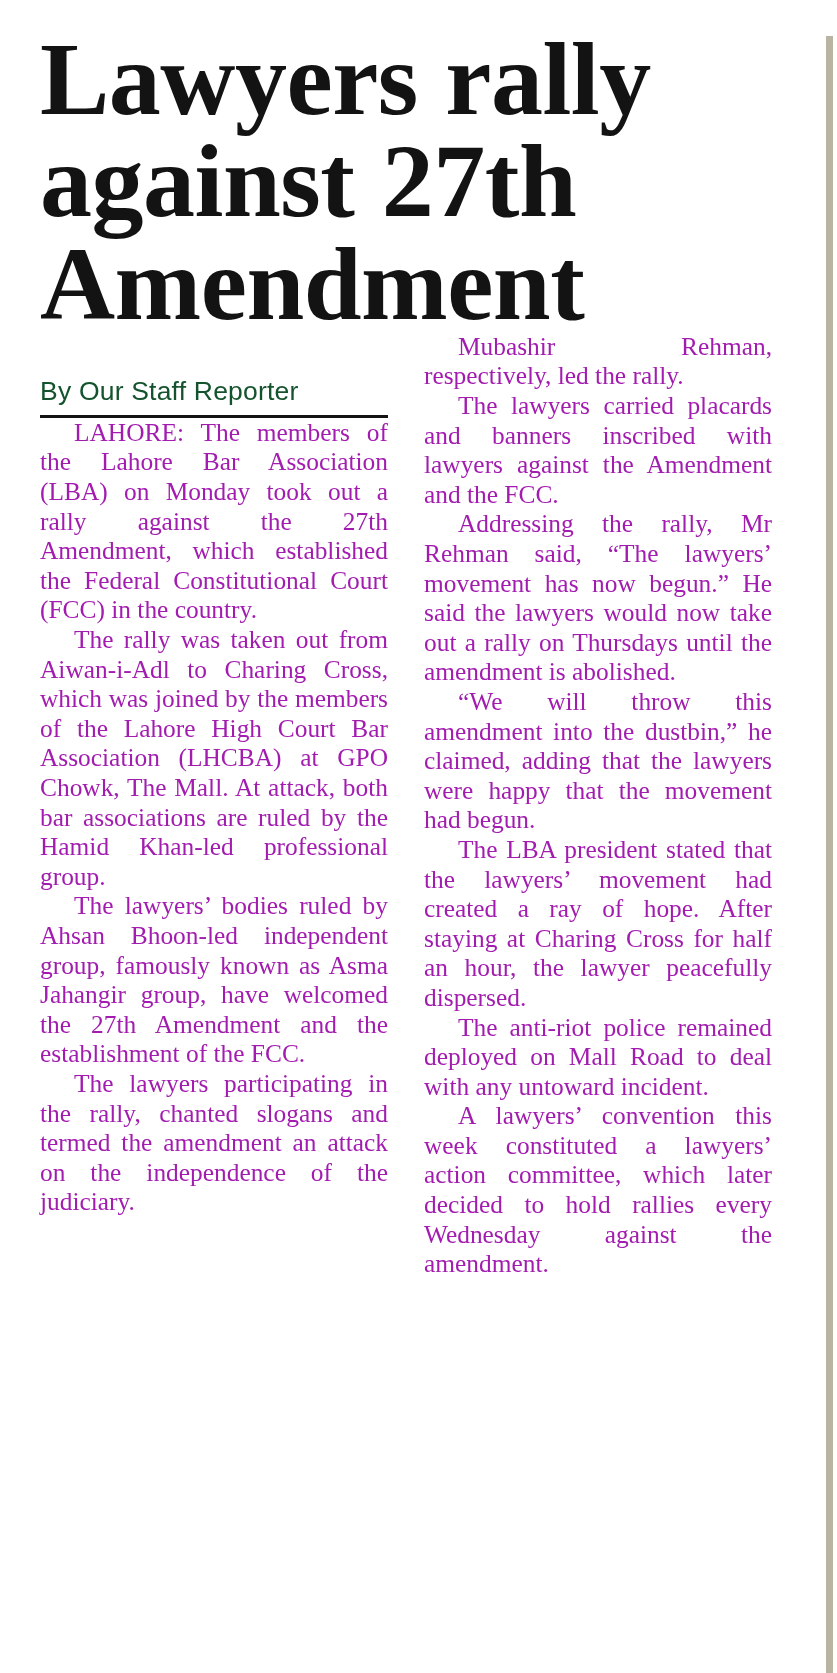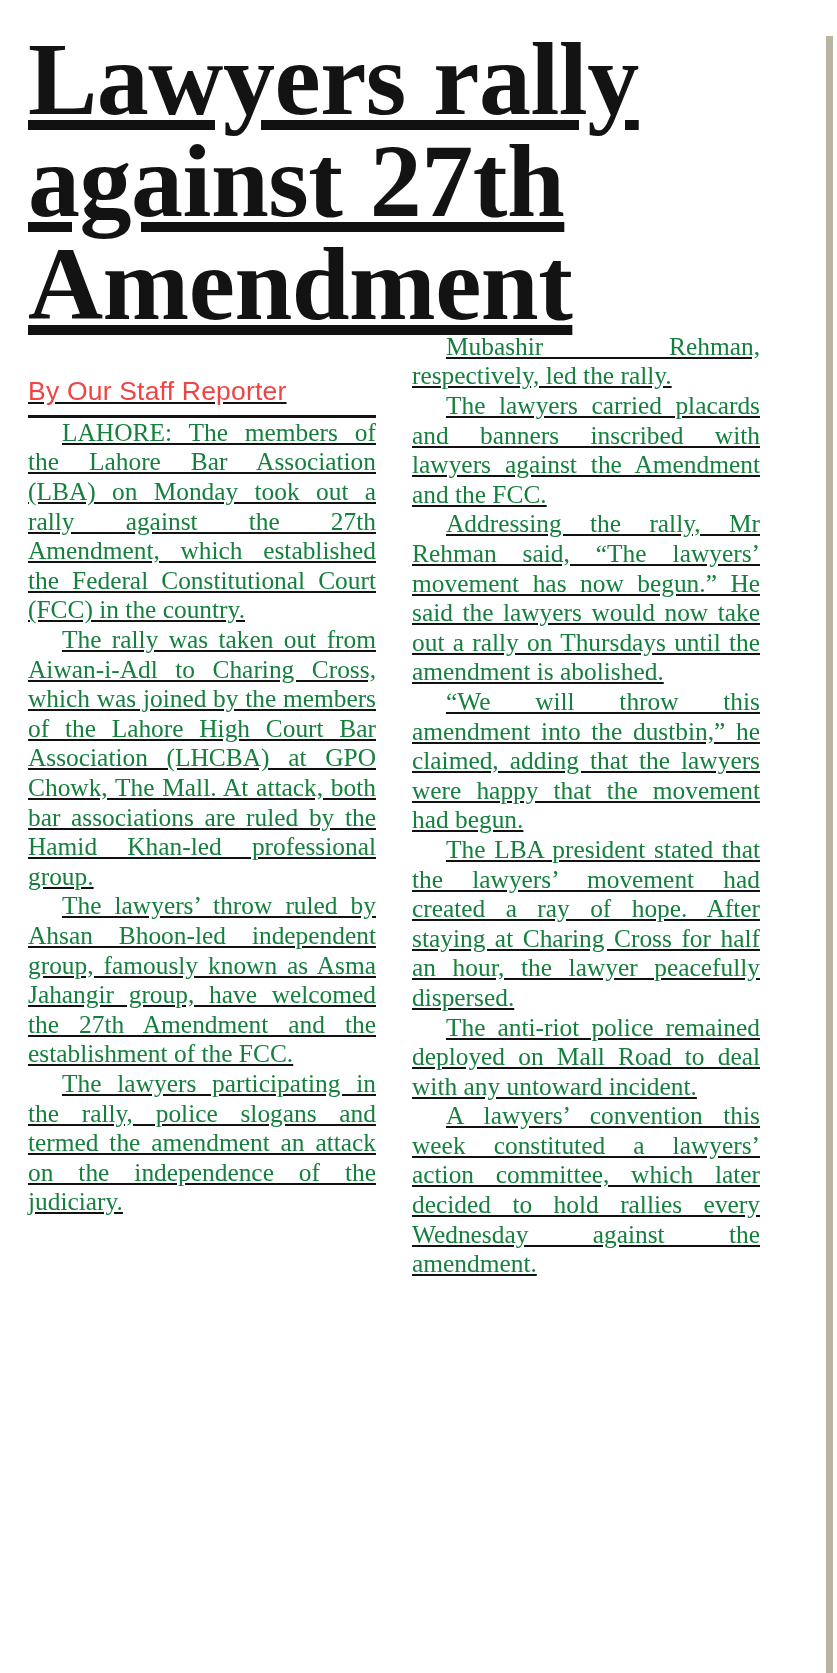--- a/index.html
+++ b/index.html
@@ -29,24 +29,23 @@
     position: absolute;
     left: 826px;
     top: 36px;
     width: 7px;
     height: 1637px;
     background: #b9b4a2;
   }
 
   #content {
     position: absolute;
-    left: 28px;
+    left: 40px;
     top: 28px;
     width: 752px;
-    text-decoration: underline;
   }
 
   
   .headline {
     font-family: "Liberation Serif", "DejaVu Serif", serif;
     font-weight: 700;
     font-size: 104px;
     line-height: 0.985;
     letter-spacing: -0.5px;
     color: #131313;
@@ -59,21 +58,21 @@
   
   .byline-wrap {
     width: 348px;
     margin-top: 42px;
   }
   .byline {
     font-family: "Liberation Sans", "DejaVu Sans", sans-serif;
     font-size: 26.5px;
     font-weight: 400;
     line-height: 1.1;
-    color: #ef4444;
+    color: #14532d;
     letter-spacing: 0.2px;
   }
   .byline-rule {
     margin-top: 9px;
     width: 348px;
     height: 2.4px;
     background: #131313;
   }
 
   
@@ -93,21 +92,21 @@
   }
 
   .col p {
     margin: 0;
     text-align: justify;
     text-justify: inter-word;
     font-family: "Liberation Serif", "DejaVu Serif", serif;
     font-size: 25.4px;
     line-height: 29.6px;
     text-indent: 34px;
-    color: #15803d;
+    color: #a21caf;
     hyphens: manual;
     -webkit-hyphens: manual;
   }
   .col p:last-child {
     text-align-last: left;
   }
 
   .col-inner { width: 348px; }
 </style>
 </head>
@@ -125,22 +124,22 @@
       <div class="byline">By Our Staff Reporter</div>
       <div class="byline-rule"></div>
     </div>
 
     <div class="columns">
 
       <div class="col" id="col-1">
         <div class="col-inner">
           <p>LAHORE: The members of the Lahore Bar Association (LBA) on Monday took out a rally against the 27th Amendment, which established the Federal Constitutional Court (FCC) in the country.</p>
           <p>The rally was taken out from Aiwan-i-Adl to Charing Cross, which was joined by the members of the Lahore High Court Bar Association (LHCBA) at GPO Chowk, The Mall. At attack, both bar associations are ruled by the Hamid Khan-led professional group.</p>
-          <p>The lawyers’ throw ruled by Ahsan Bhoon-led independent group, famously known as Asma Jahangir group, have welcomed the 27th Amendment and the establishment of the FCC.</p>
-          <p>The lawyers participating in the rally, police slogans and termed the amendment an attack on the independence of the judiciary.</p>
+          <p>The lawyers’ bodies ruled by Ahsan Bhoon-led independent group, famously known as Asma Jahangir group, have welcomed the 27th Amendment and the establishment of the FCC.</p>
+          <p>The lawyers participating in the rally, chanted slogans and termed the amendment an attack on the independence of the judiciary.</p>
         </div>
       </div>
 
       <div class="col" id="col-2">
         <div class="col-inner">
           <p>Mubashir Rehman, respectively, led the rally.</p>
           <p>The lawyers carried placards and banners inscribed with lawyers against the Amendment and the FCC.</p>
           <p>Addressing the rally, Mr Rehman said, “The lawyers’ movement has now begun.” He said the lawyers would now take out a rally on Thursdays until the amendment is abolished.</p>
           <p>“We will throw this amendment into the dustbin,” he claimed, adding that the lawyers were happy that the movement had begun.</p>
           <p>The LBA president stated that the lawyers’ movement had created a ray of hope. After staying at Charing Cross for half an hour, the lawyer peacefully dispersed.</p>

